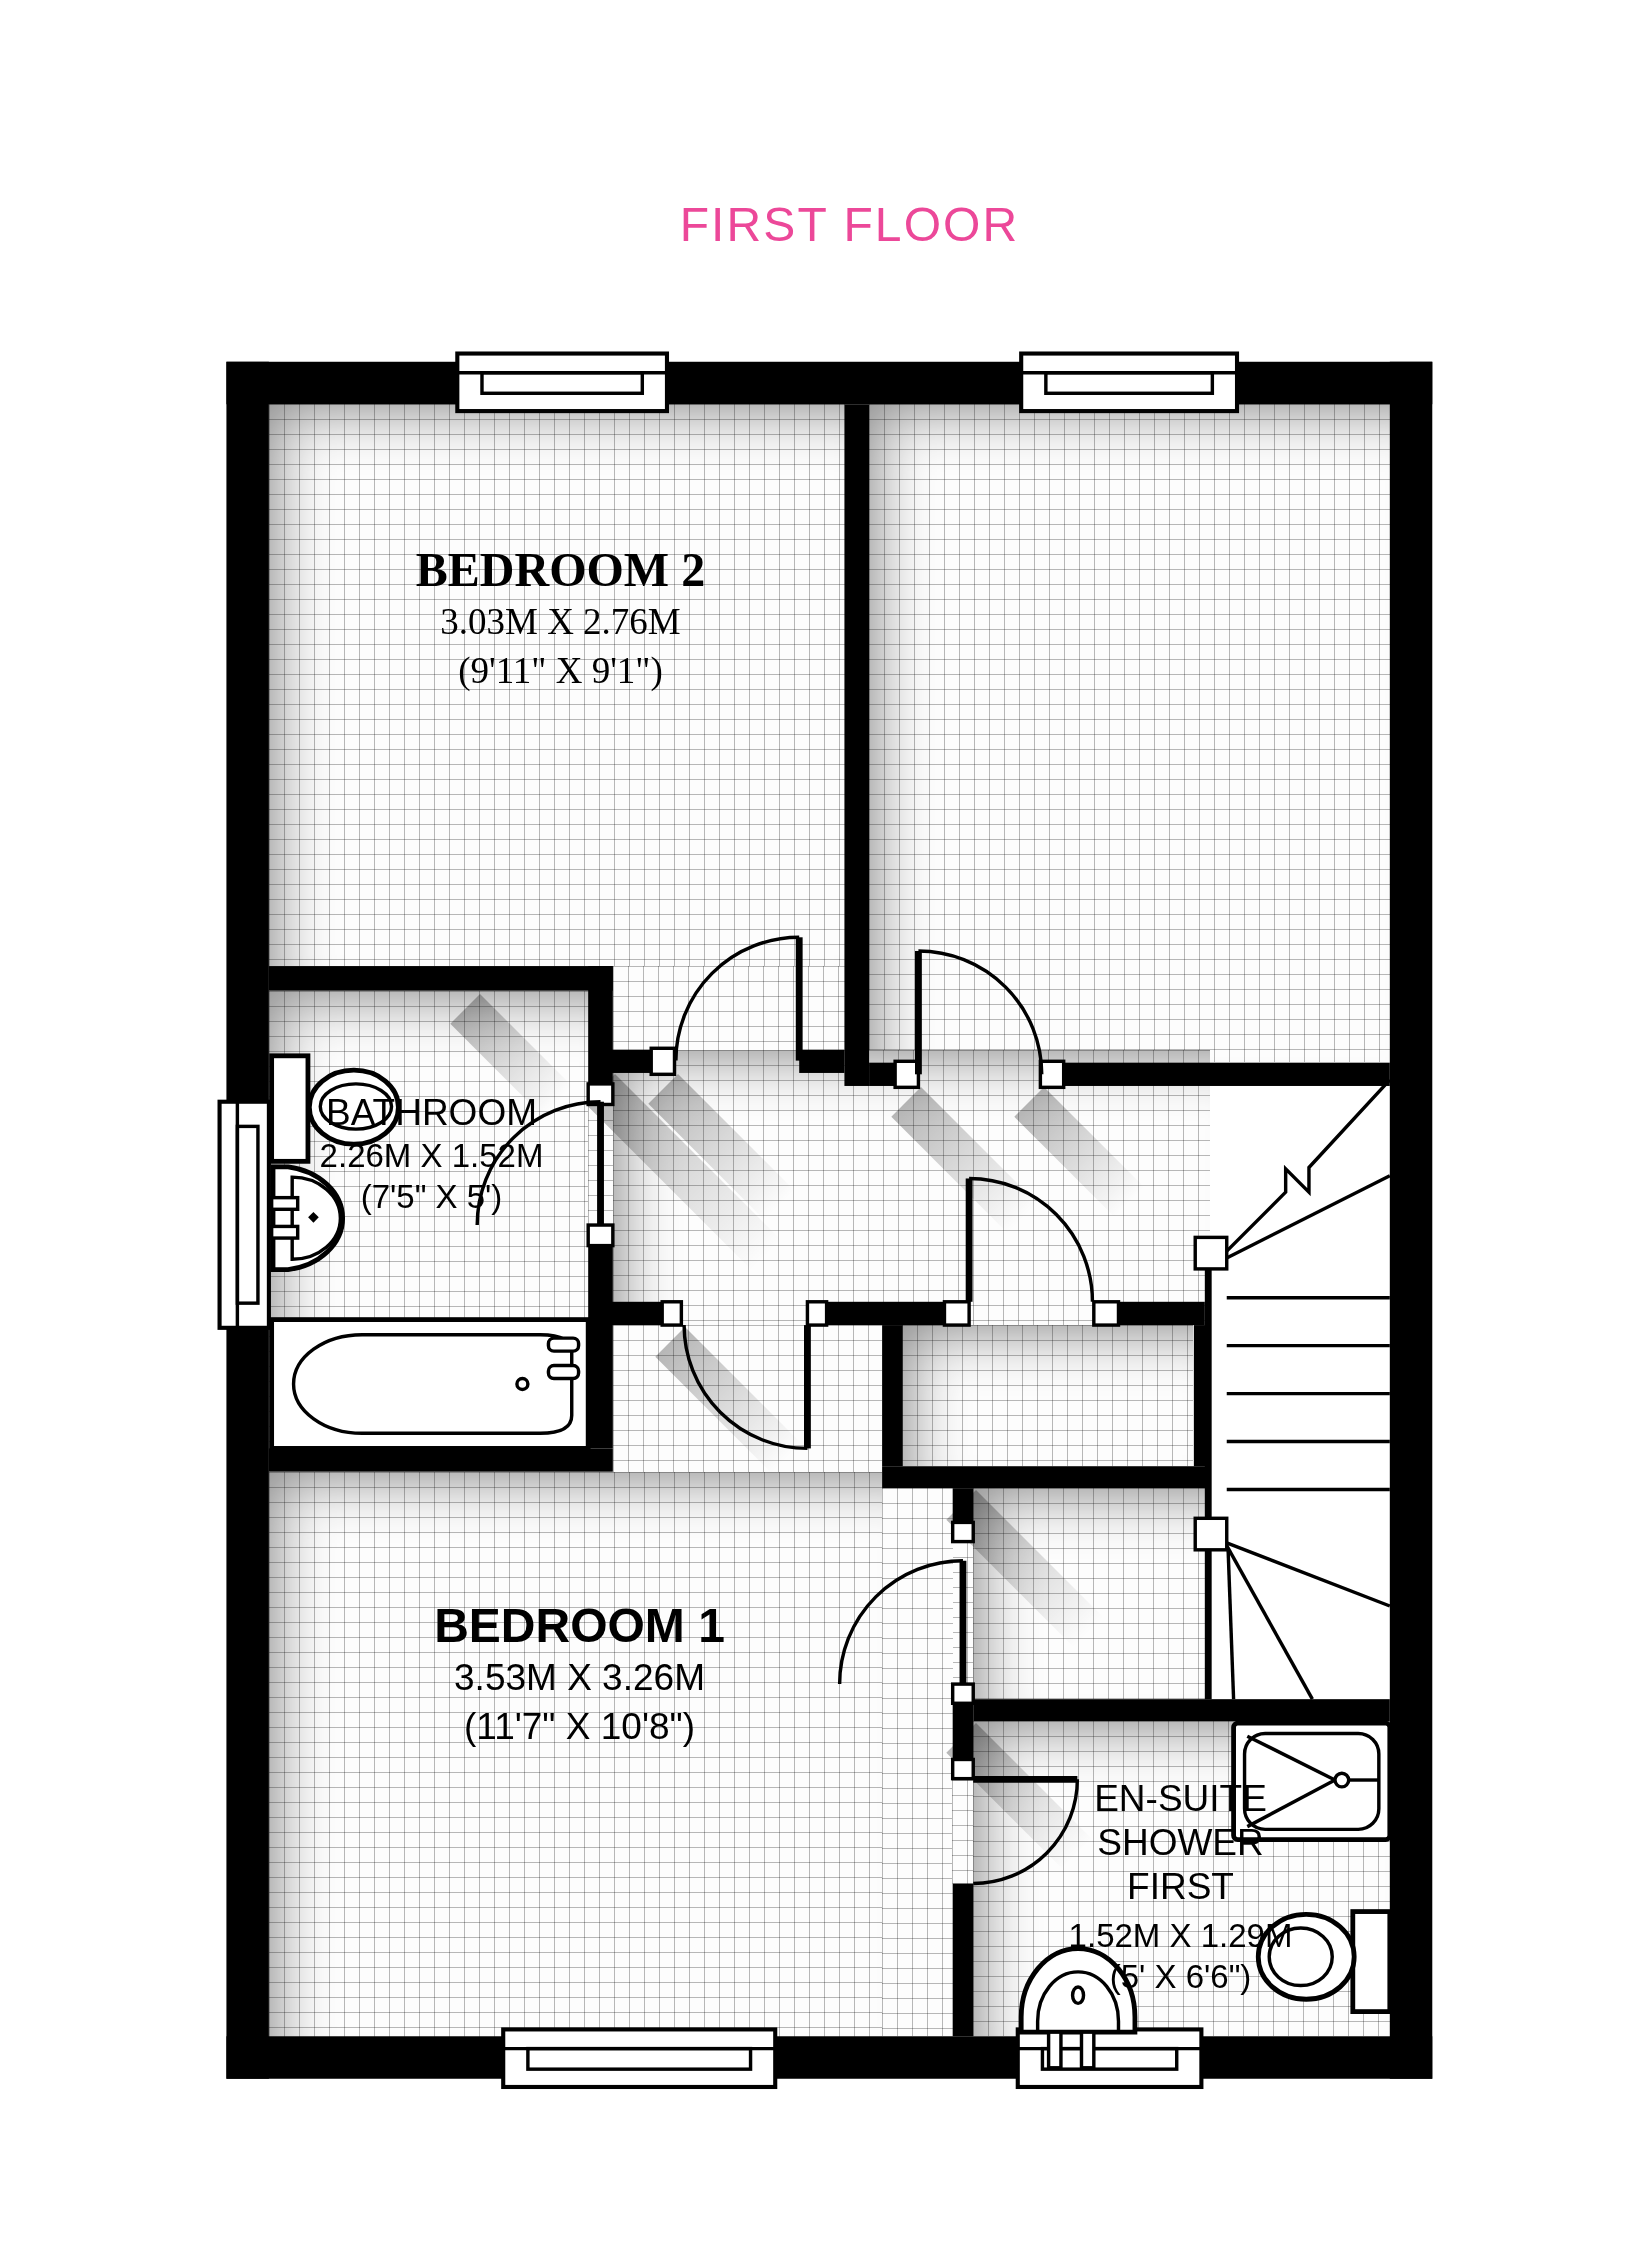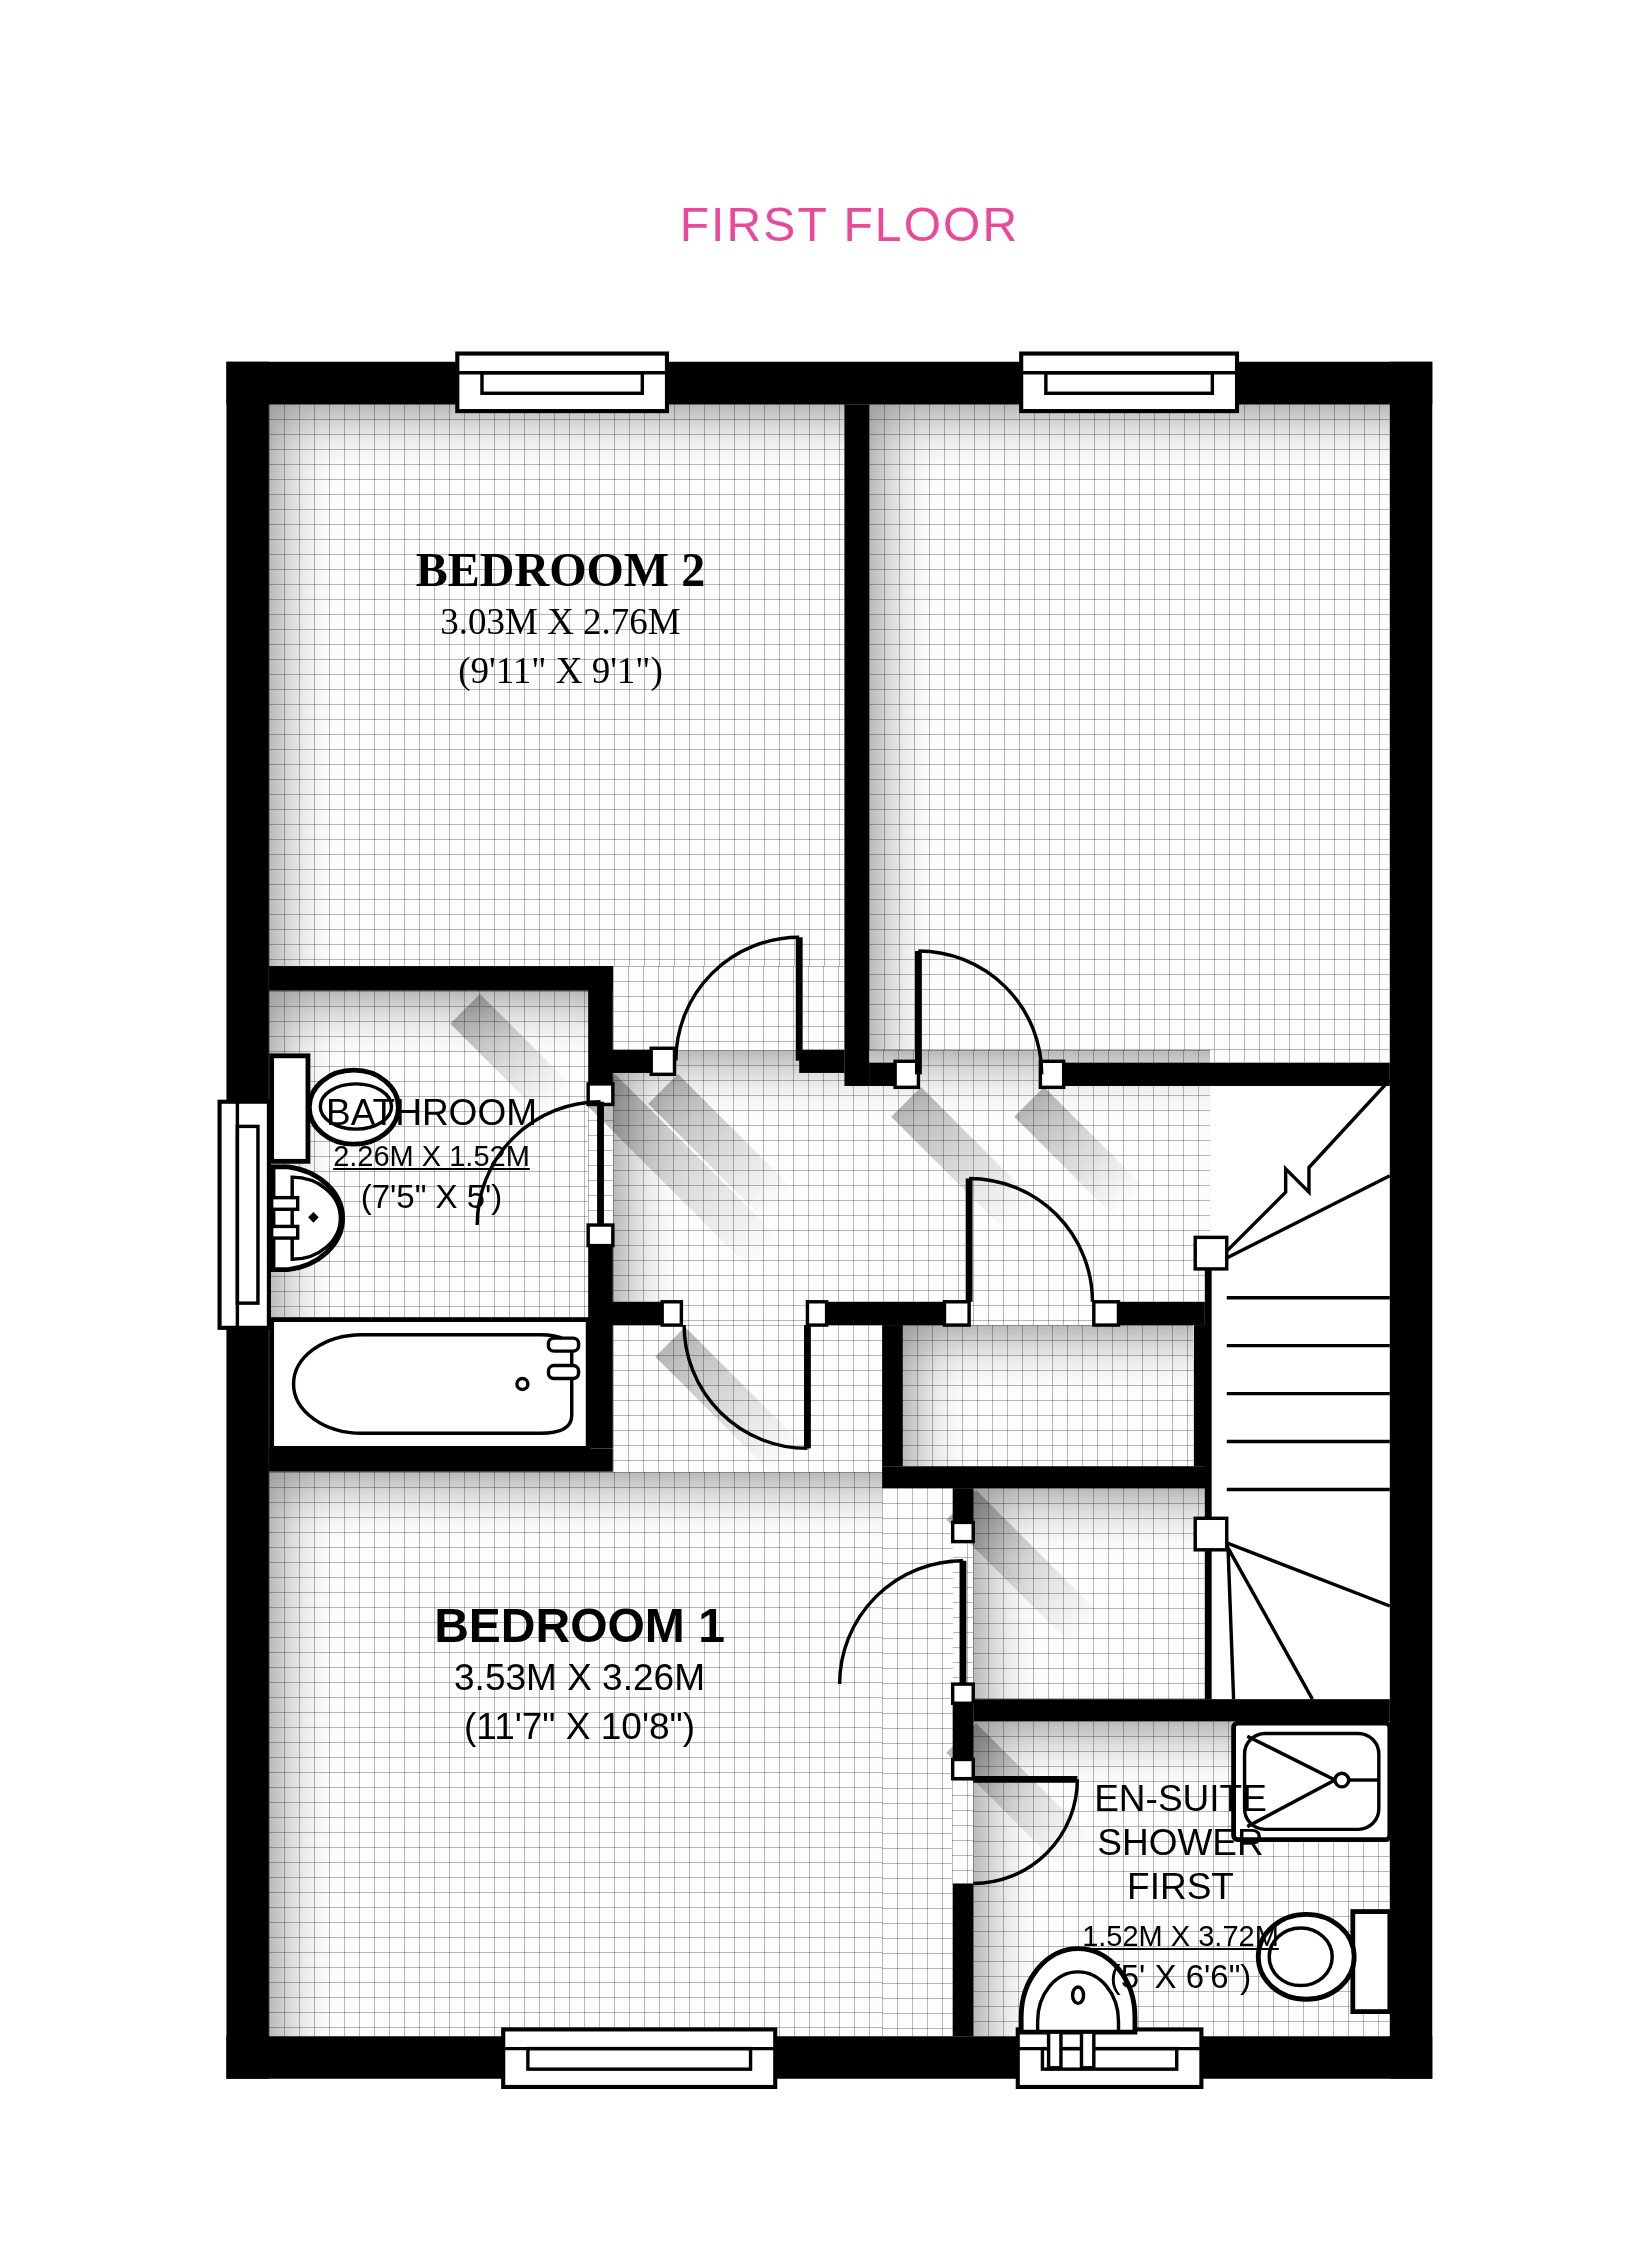--- a/index.html
+++ b/index.html
@@ -15,21 +15,21 @@
         box-shadow:inset 33px 33px 58px -26px rgba(0,0,0,0.45);}
   .patch{box-shadow:none;}
   
   .streak{position:absolute;height:42px;transform-origin:0 0;transform:rotate(45deg);
         background:linear-gradient(to right, rgba(0,0,0,0.28), rgba(0,0,0,0) 80%);}
   
   .label{position:absolute;text-align:center;color:#000;}
   .room-name{font-weight:bold;font-size:48px;line-height:53px;white-space:nowrap;}
   .room-name-small{font-weight:normal;font-size:37px;line-height:44px;}
   .room-metric{font-size:37px;line-height:52px;white-space:nowrap;}
-  .room-metric-small{font-size:29px;line-height:42px;white-space:nowrap;text-decoration:underline;}
+  .room-metric-small{font-size:33px;line-height:42px;white-space:nowrap;}
   .room-imperial{font-size:37px;line-height:45px;white-space:nowrap;}
   .room-imperial-small{font-size:33px;line-height:40px;white-space:nowrap;}
   #plan-svg{position:absolute;left:0;top:0;pointer-events:none;}
   .wall{fill:#000;}
   .jamb{fill:#fff;stroke:#000;stroke-width:5;}
   .leaf{stroke:#000;stroke-width:10;fill:none;}
   .arc{stroke:#000;stroke-width:5;fill:none;}
   .fix{fill:#fff;stroke:#000;stroke-width:7;}
   .fixthin{fill:none;stroke:#000;stroke-width:5;}
   .win{fill:#fff;stroke:#000;stroke-width:6;}
@@ -239,18 +239,18 @@
   </div>
 
   <div class="label" style="left:408px;top:1599px;width:343px;">
     <div class="room-name">BEDROOM 1</div>
     <div class="room-metric">3.53M X 3.26M</div>
     <div class="room-imperial">(11'7" X 10'8")</div>
   </div>
 
   <div class="label" style="left:1009px;top:1777px;width:343px;">
     <div class="room-name-small" style="width:192px;margin:0 auto;">EN-SUITE SHOWER FIRST</div>
-    <div class="room-metric-small" style="margin-top:5.5px;">1.52M X 3.72M</div>
+    <div class="room-metric-small" style="margin-top:5.5px;">1.52M X 1.29M</div>
     <div class="room-imperial-small">(5' X 6'6")</div>
   </div>
 
 </div>
 
 
 </body></html>

